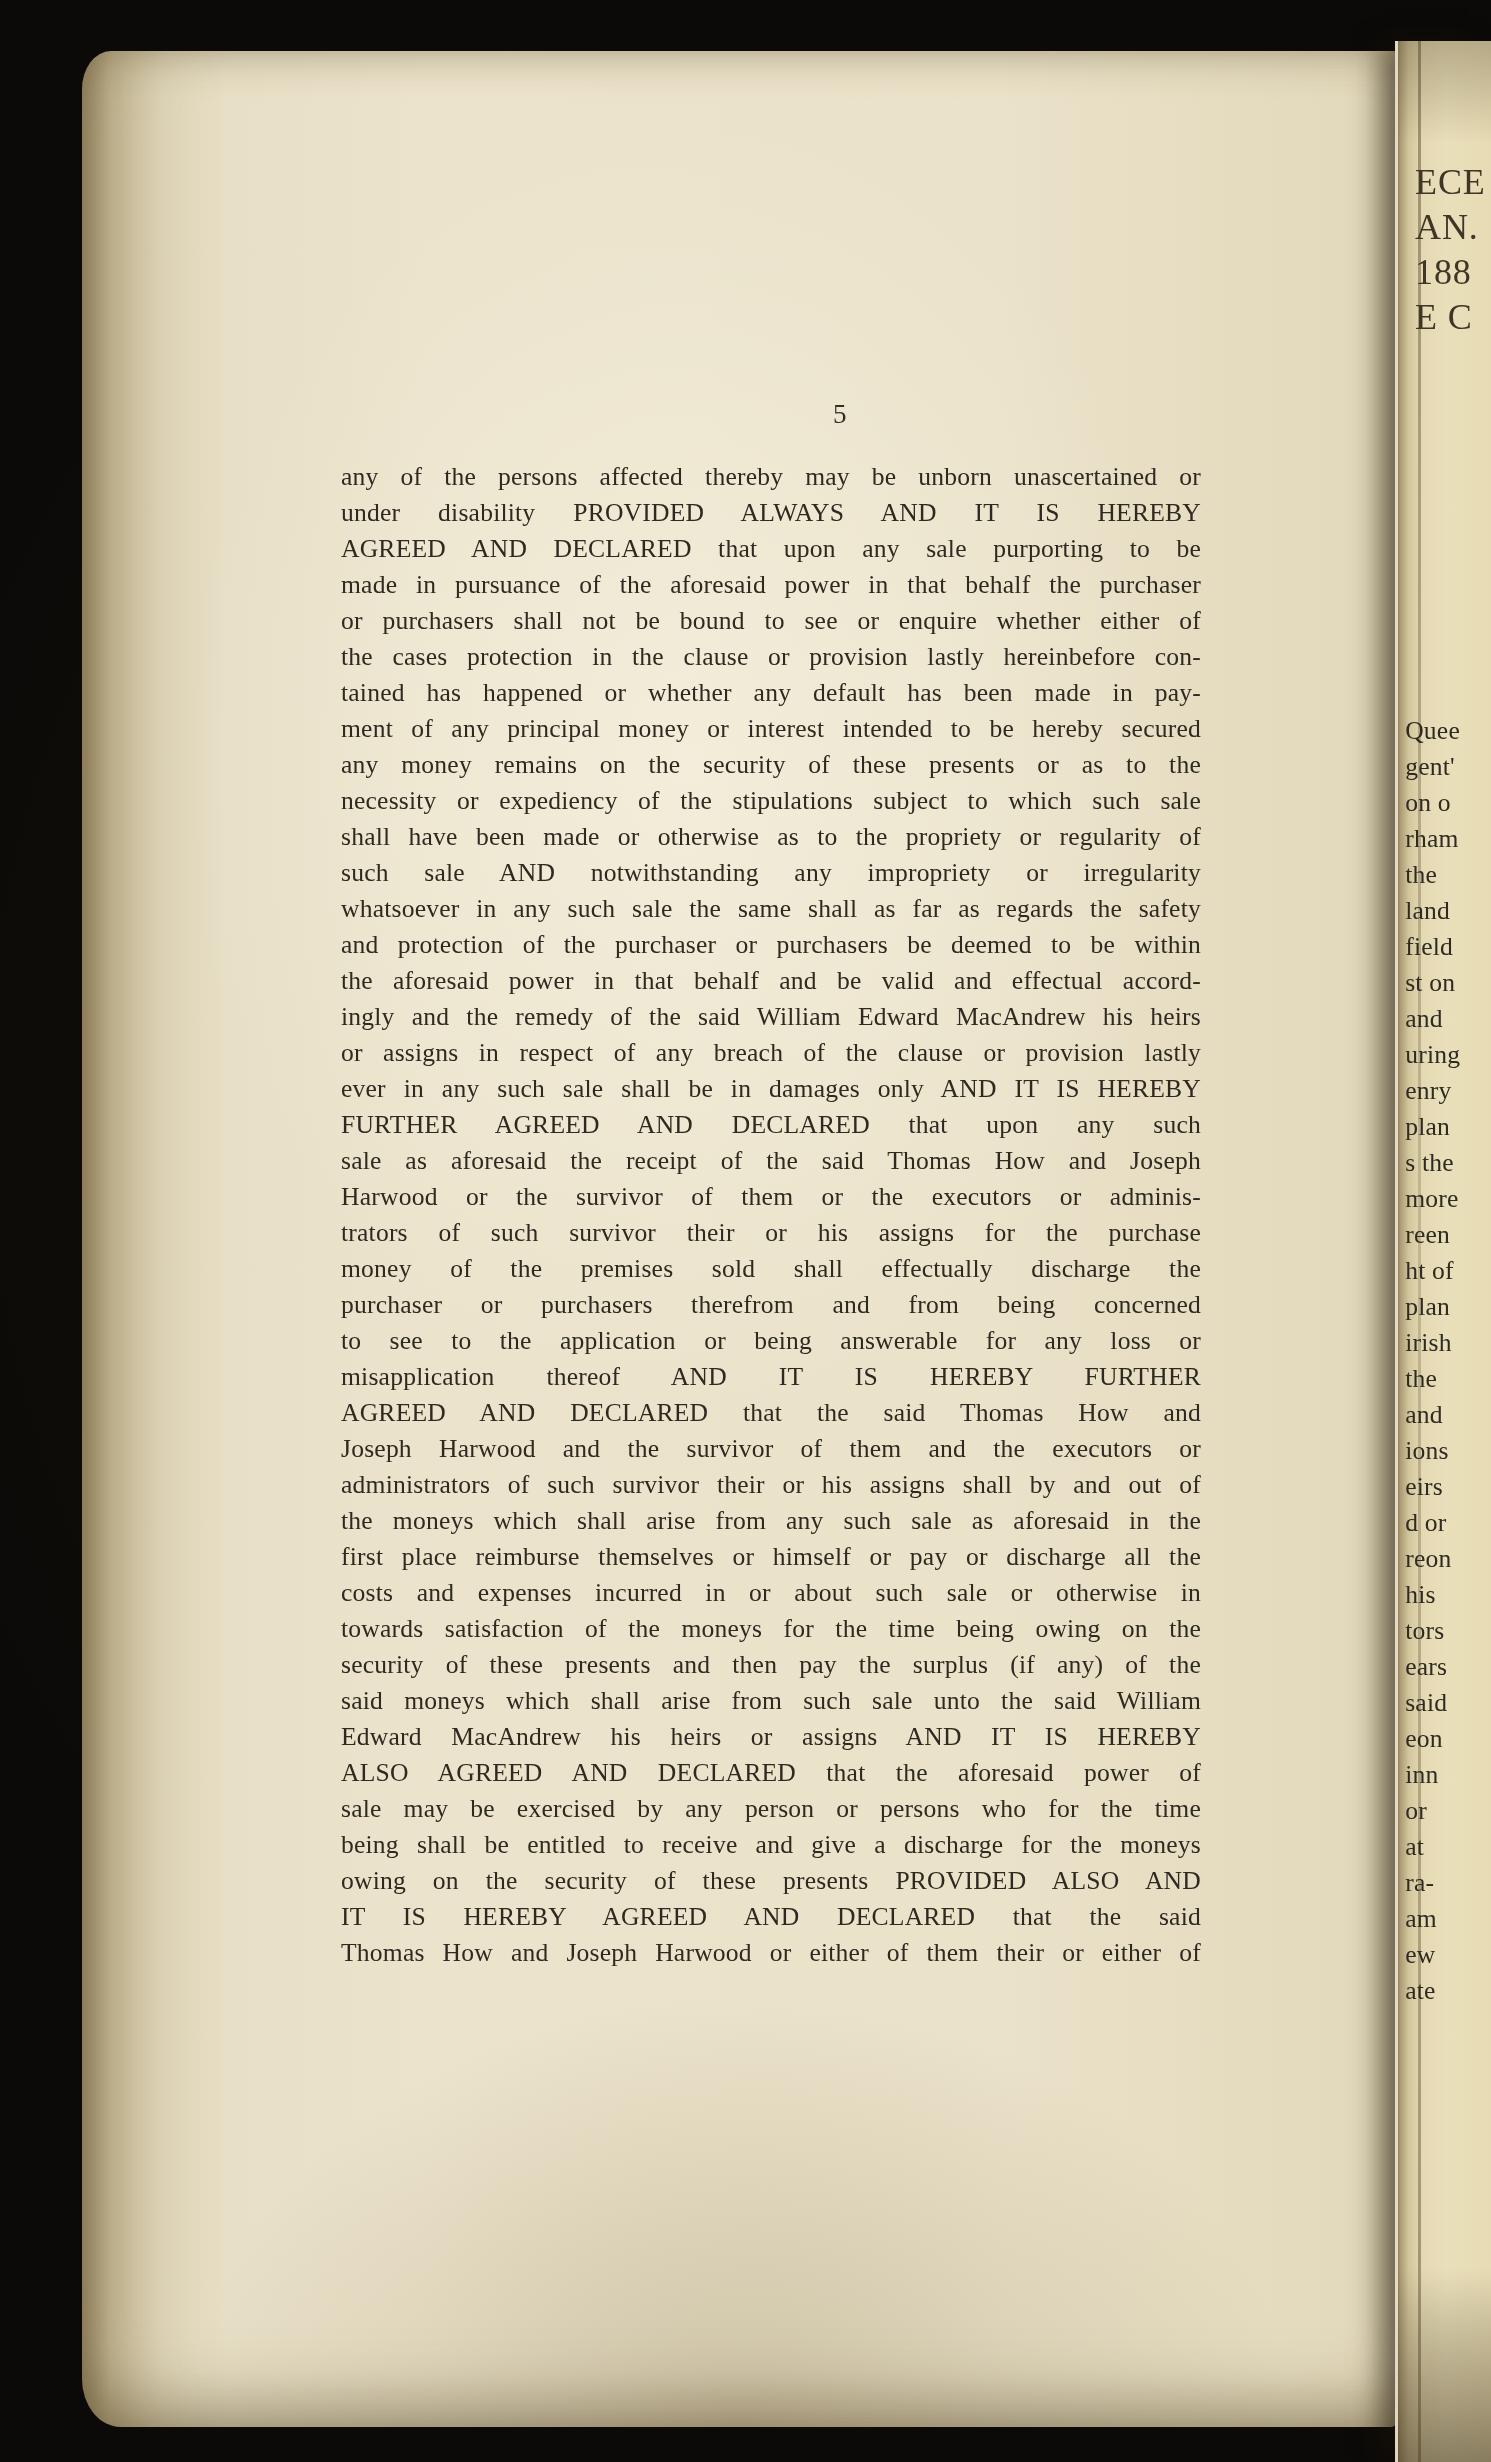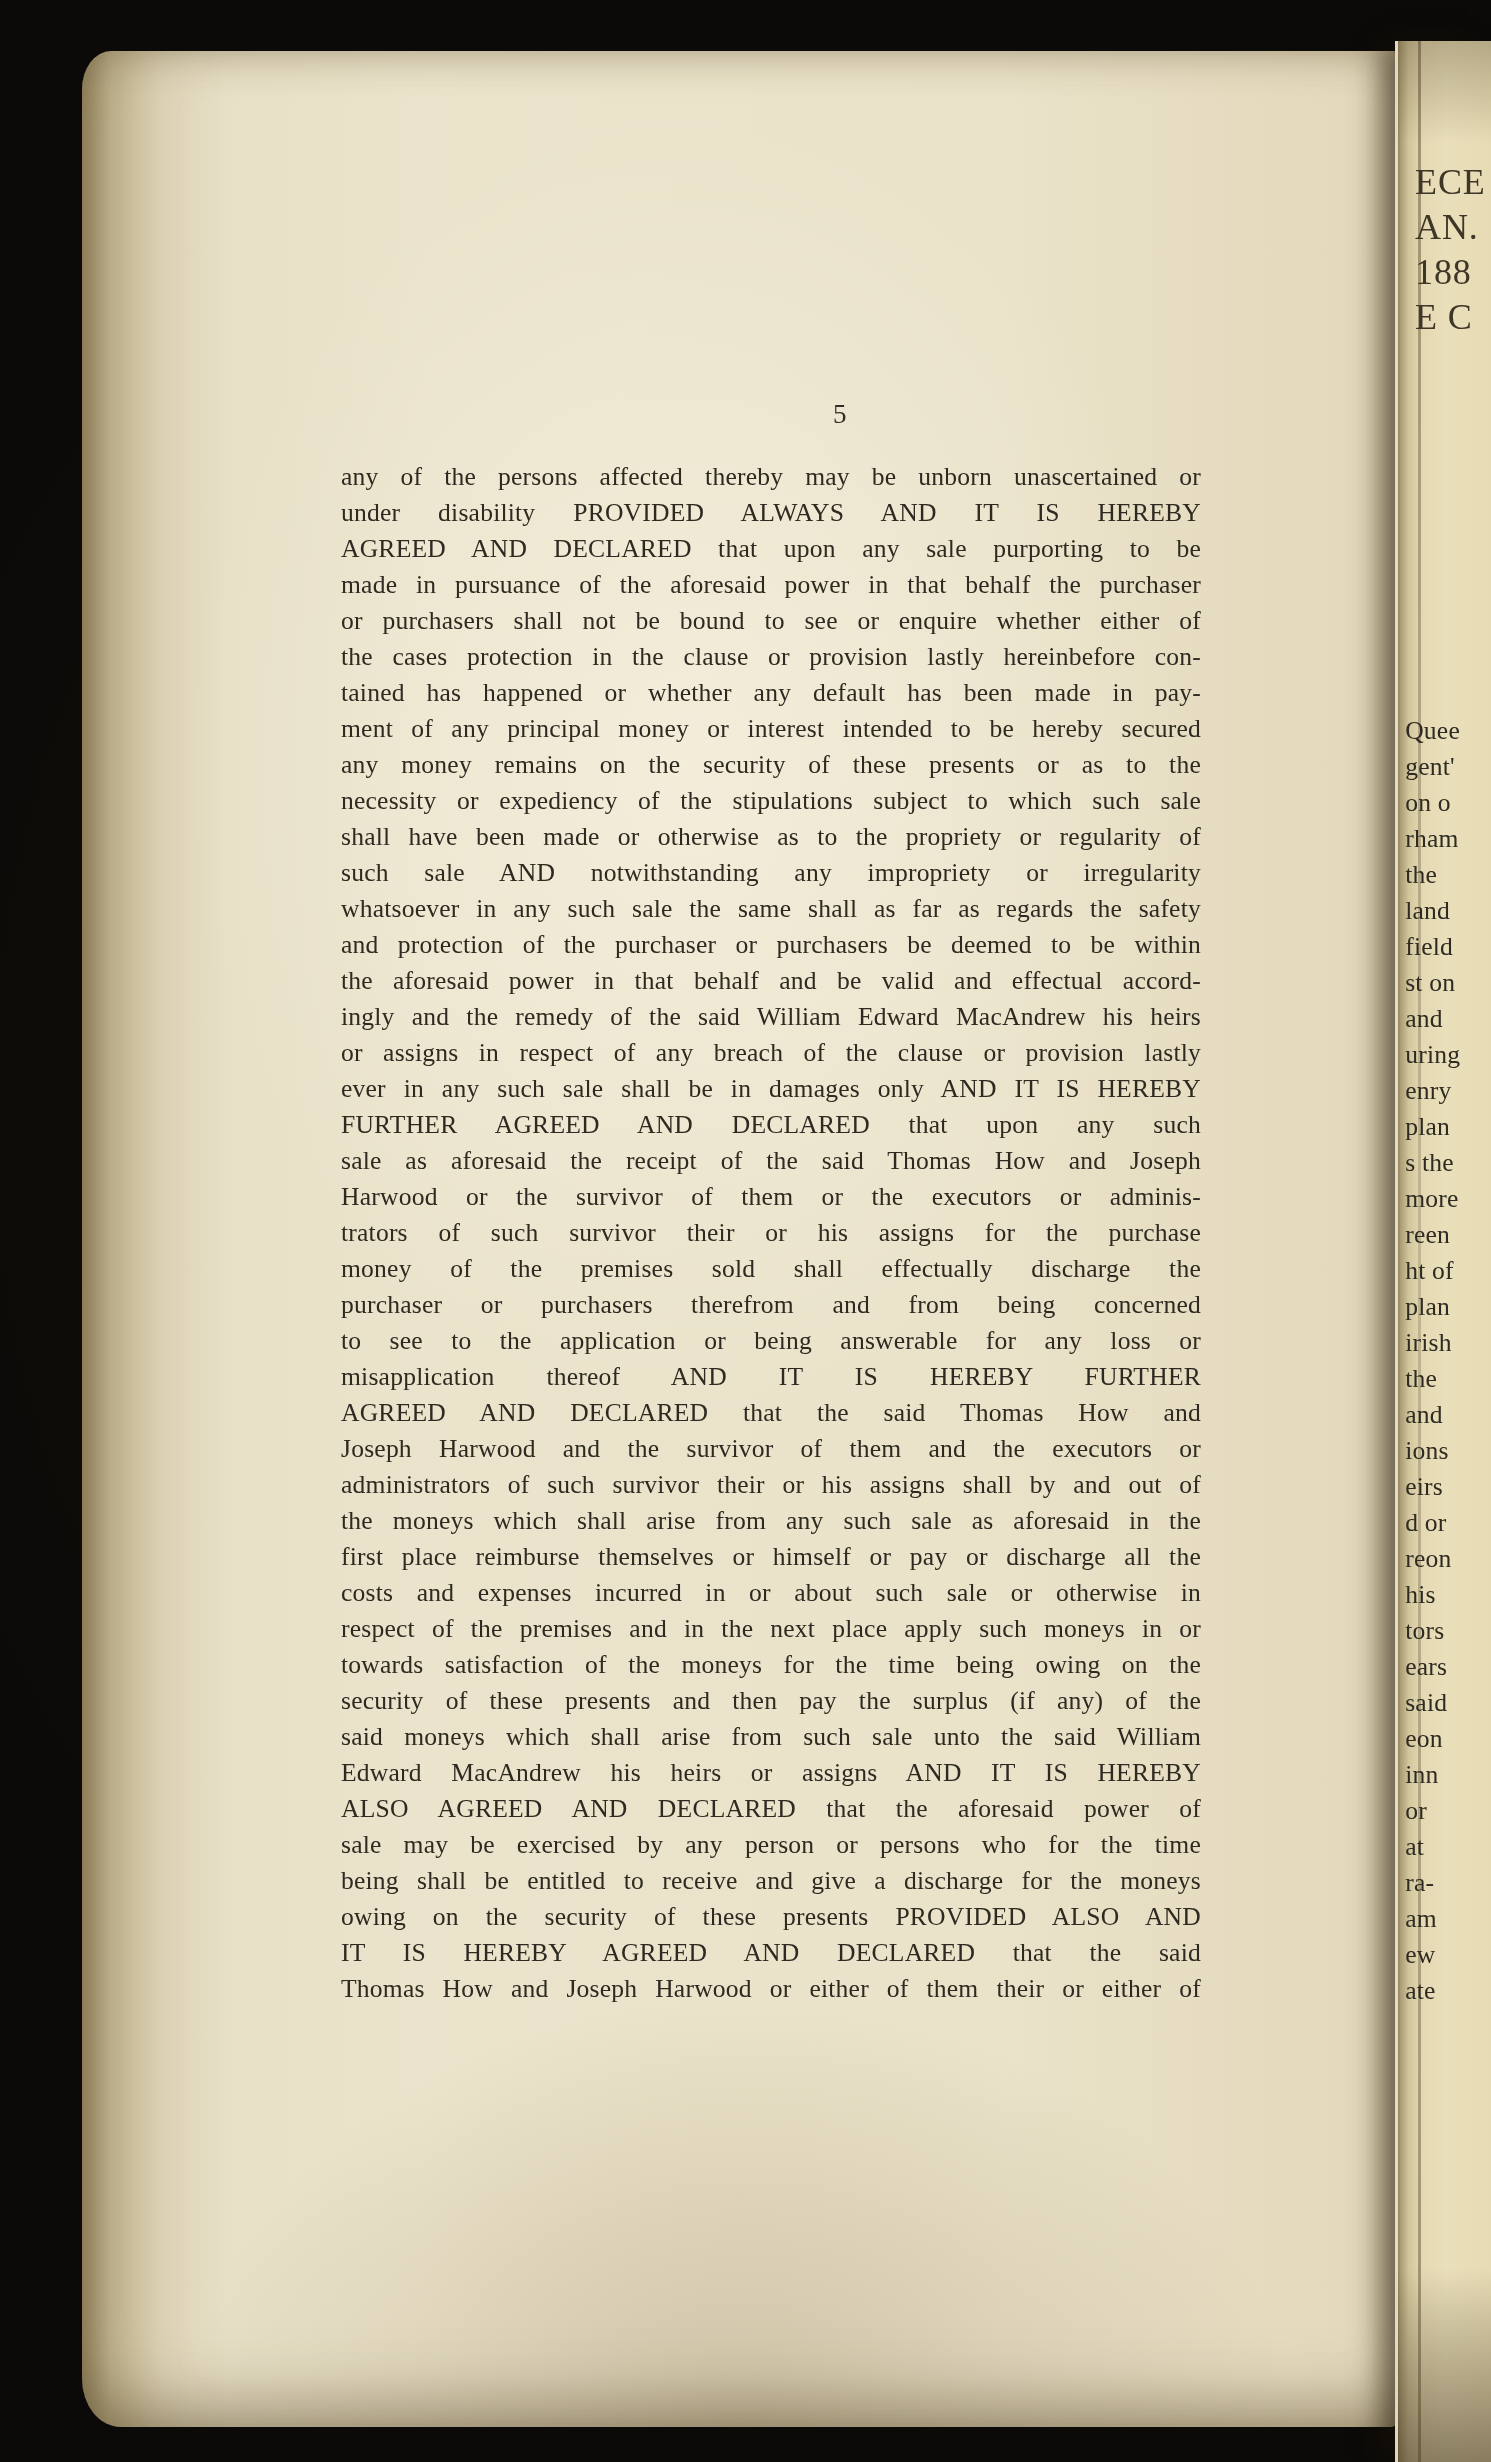--- a/index.html
+++ b/index.html
@@ -172,21 +172,20 @@
         <div class="doc-line">money of the premises sold shall effectually discharge the</div>
         <div class="doc-line">purchaser or purchasers therefrom and from being concerned</div>
         <div class="doc-line">to see to the application or being answerable for any loss or</div>
         <div class="doc-line">misapplication thereof AND IT IS HEREBY FURTHER</div>
         <div class="doc-line">AGREED AND DECLARED that the said Thomas How and</div>
         <div class="doc-line">Joseph Harwood and the survivor of them and the executors or</div>
         <div class="doc-line">administrators of such survivor their or his assigns shall by and out of</div>
         <div class="doc-line">the moneys which shall arise from any such sale as aforesaid in the</div>
         <div class="doc-line">first place reimburse themselves or himself or pay or discharge all the</div>
         <div class="doc-line">costs and expenses incurred in or about such sale or otherwise in</div>
-        <div class="doc-line">respect of the premises and in the next place apply such moneys in or</div>
         <div class="doc-line">towards satisfaction of the moneys for the time being owing on the</div>
         <div class="doc-line">security of these presents and then pay the surplus (if any) of the</div>
         <div class="doc-line">said moneys which shall arise from such sale unto the said William</div>
         <div class="doc-line">Edward MacAndrew his heirs or assigns AND IT IS HEREBY</div>
         <div class="doc-line">ALSO AGREED AND DECLARED that the aforesaid power of</div>
         <div class="doc-line">sale may be exercised by any person or persons who for the time</div>
         <div class="doc-line">being shall be entitled to receive and give a discharge for the moneys</div>
         <div class="doc-line">owing on the security of these presents PROVIDED ALSO AND</div>
         <div class="doc-line">IT IS HEREBY AGREED AND DECLARED that the said</div>
         <div class="doc-line">Thomas How and Joseph Harwood or either of them their or either of</div>

